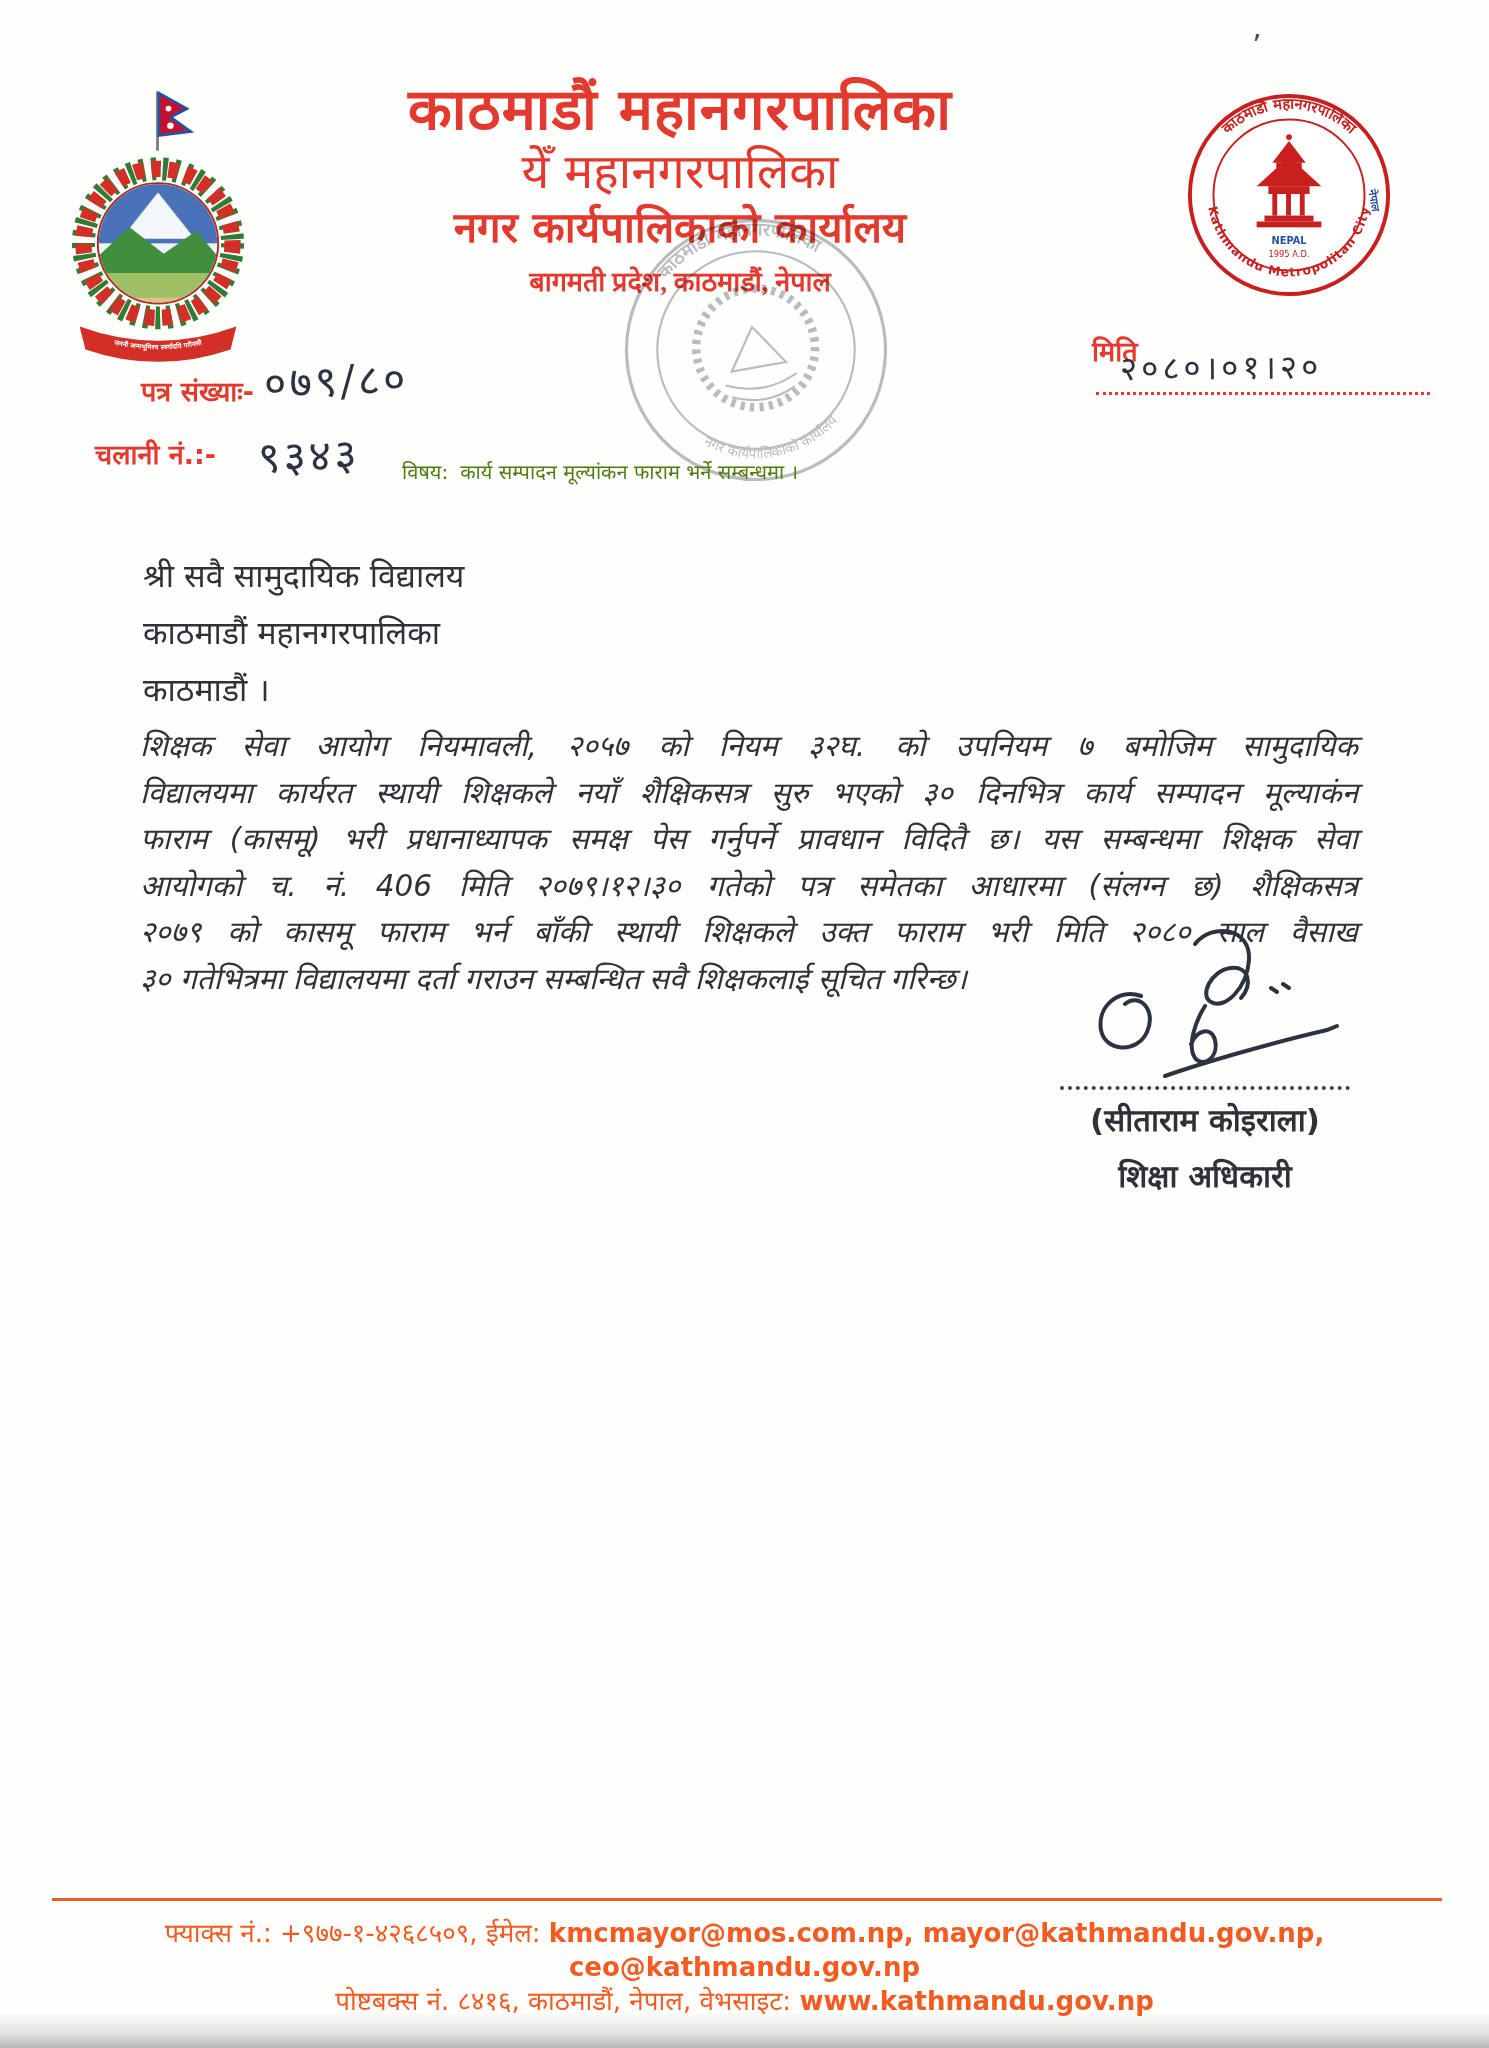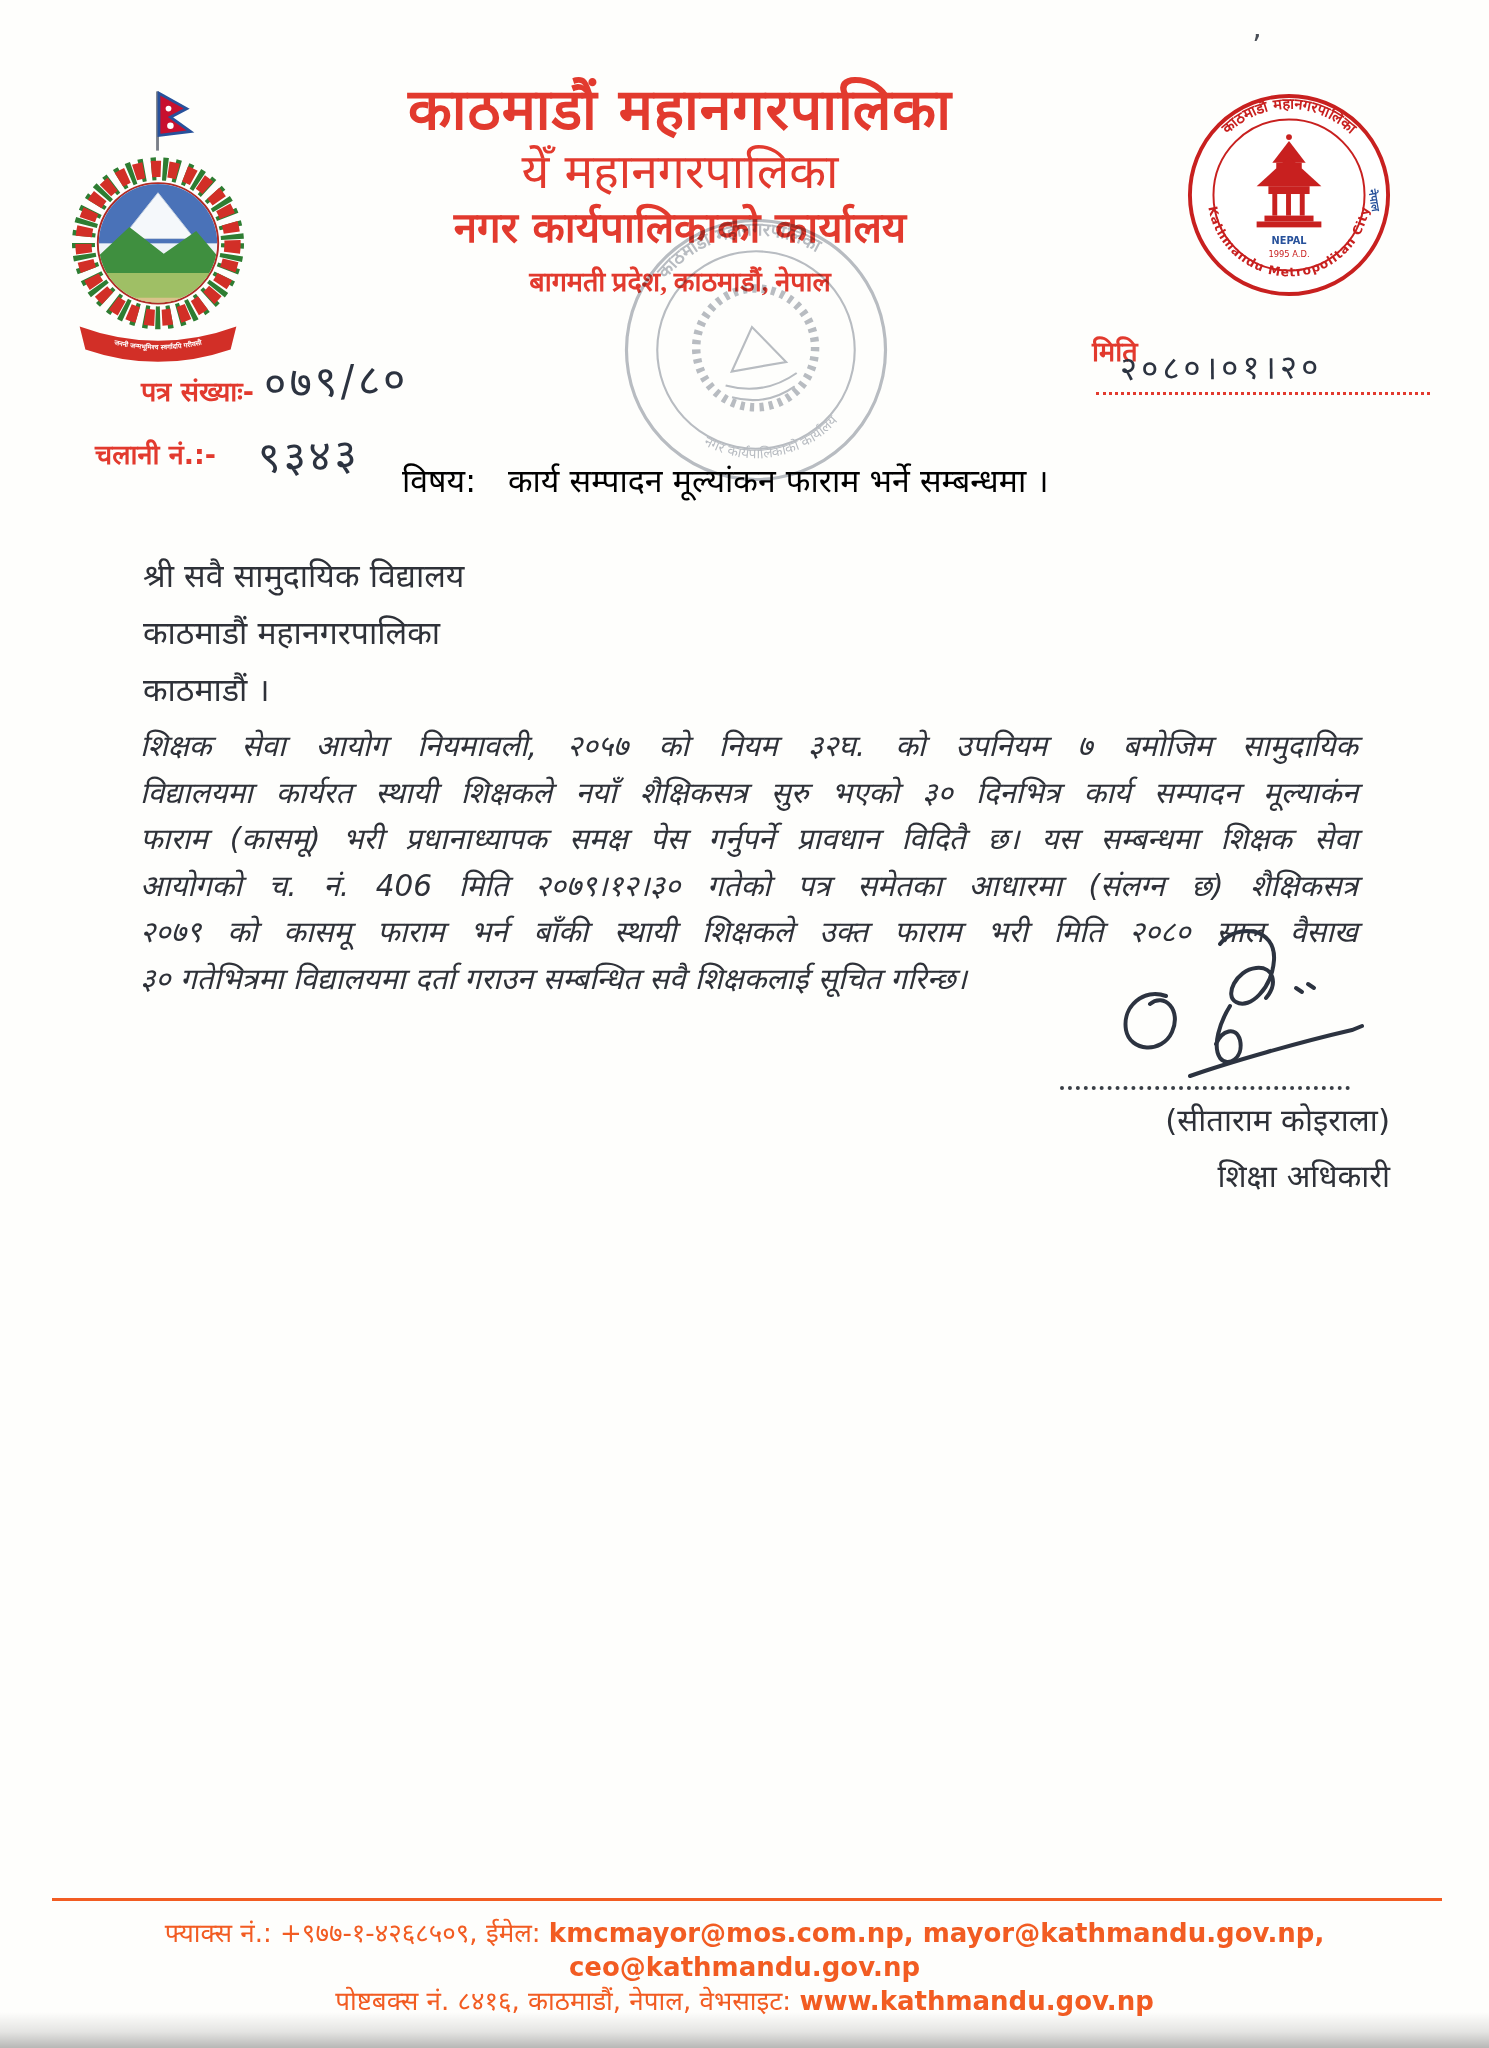--- a/index.html
+++ b/index.html
@@ -22,33 +22,33 @@
   .ref-label{font-size:27px;font-weight:bold;color:#e23a2e;white-space:nowrap;}
   .handwriting{
     font-family:"DejaVu Serif","Liberation Serif",serif;
     color:#2c3340;white-space:nowrap;
   }
   .hw-big{font-size:43px;transform:rotate(-2deg);letter-spacing:3px;}
   .hw-date{font-size:33px;letter-spacing:4px;transform:rotate(-0.5deg);}
   .date-dots{border-bottom:3px dotted #e23a2e;}
 
   
-  .subject{display:flex;gap:32px;font-size:32px;color:#000000;white-space:nowrap;}
+  .subject{display:flex;gap:12px;font-size:20px;color:#4d7c0f;white-space:nowrap;}
   .recipient div{font-size:32px;line-height:57px;white-space:nowrap;}
   .bodytext{width:1218px;}
   .bline{
     font-size:29.5px;height:46.5px;white-space:nowrap;
     text-align:justify;text-align-last:justify;
     font-family:"DejaVu Sans","Liberation Sans",sans-serif;
     font-style:italic;
   }
   .bline.last{text-align-last:left;}
 
   
-  .sigblock{width:370px;text-align:right;}
+  .sigblock{width:370px;text-align:center;font-weight:bold;}
   .sig-dots{width:290px;margin:-34px auto 0;border-bottom:4px dotted #3a3f46;}
   .sig-name{font-size:31px;margin-top:8px;white-space:nowrap;}
   .sig-title{font-size:31px;margin-top:14px;white-space:nowrap;}
 
   
   .footer-rule{border-top:3px solid #f25c22;}
   .footer{left:0;width:1489px;text-align:center;color:#f25c22;font-size:26px;line-height:34px;}
   .footer .em{font-weight:bold;}
   .bottom-shadow{
     left:0;bottom:0;width:100%;height:36px;

